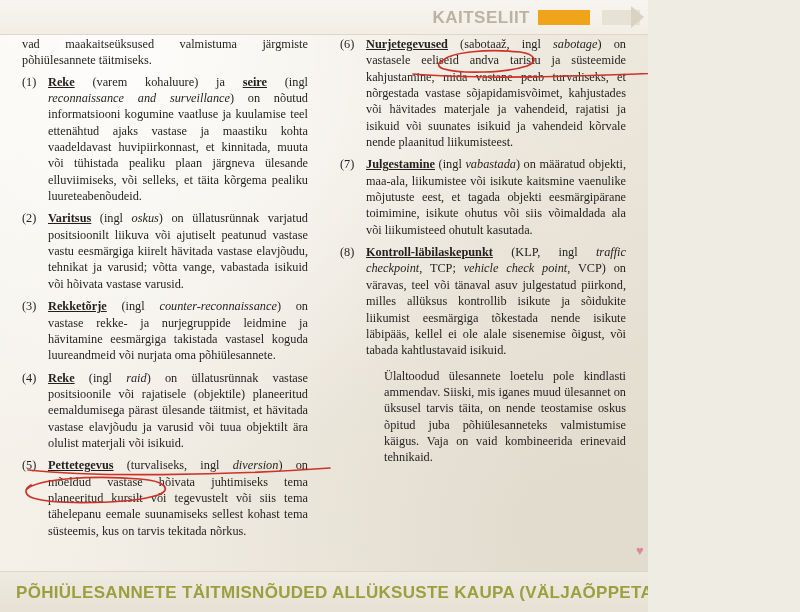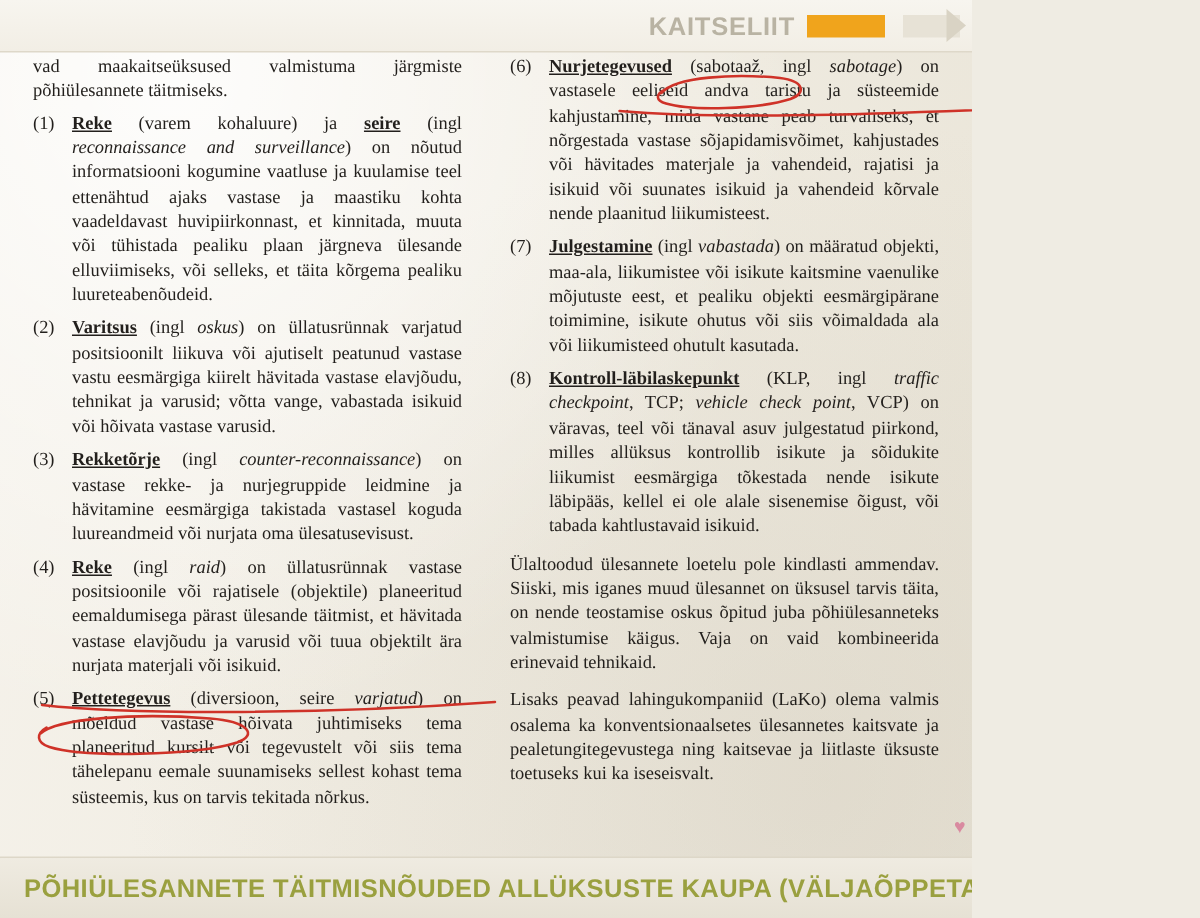--- a/index.html
+++ b/index.html
@@ -111,20 +111,21 @@
   .term {
     font-weight: bold;
     text-decoration: underline;
   }
   .it {
     font-style: italic;
     font-family: Liberation Serif, serif;
   }
   .gap-p {
     margin-top: 9px;
+    margin-left: 44px;
   }
   
   .footer-band {
     position: absolute;
     left: 0; right: 0; bottom: 0;
     height: 40px;
     background: linear-gradient(180deg, #efebe1 0%, #e6e1d4 100%);
     border-top: 1px solid #ddd7c8;
   }
   .footer-text {
@@ -170,47 +171,46 @@
       <div class="list-item">
         <span class="marker">(1)</span>
         <span class="term">Reke</span><span><span> (varem kohaluure) ja </span><span class="term">seire</span><span> (ingl </span><span class="it">reconnaissance and surveillance</span><span>) on nõutud informatsiooni kogumine vaatluse ja kuulamise teel ettenähtud ajaks vastase ja maastiku kohta vaadeldavast huvipiirkonnast, et kinnitada, muuta või tühistada pealiku plaan järgneva ülesande elluviimiseks, või selleks, et täita kõrgema pealiku luureteabenõudeid.</span></span>
       </div>
       <div class="list-item">
         <span class="marker">(2)</span>
         <span class="term">Varitsus</span><span><span> (ingl </span><span class="it">oskus</span><span>) on üllatusrünnak varjatud positsioonilt liikuva või ajutiselt peatunud vastase vastu eesmärgiga kiirelt hävitada vastase elavjõudu, tehnikat ja varusid; võtta vange, vabastada isikuid või hõivata vastase varusid.</span></span>
       </div>
       <div class="list-item">
         <span class="marker">(3)</span>
-        <span class="term">Rekketõrje</span><span><span> (ingl </span><span class="it">counter-reconnaissance</span><span>) on vastase rekke- ja nurjegruppide leidmine ja hävitamine eesmärgiga takistada vastasel koguda luureandmeid või nurjata oma ülesatusevisust.</span></span>
+        <span class="term">Rekketõrje</span><span><span> (ingl </span><span class="it">counter-reconnaissance</span><span>) on vastase rekke- ja nurjegruppide leidmine ja hävitamine eesmärgiga takistada vastasel koguda luureandmeid või nurjata oma põhiülesannete.</span></span>
       </div>
       <div class="list-item">
         <span class="marker">(4)</span>
-        <span class="term">Reke</span><span><span> (ingl </span><span class="it">raid</span><span>) on üllatusrünnak vastase positsioonile või rajatisele (objektile) planeeritud eemaldumisega pärast ülesande täitmist, et hävitada vastase elavjõudu ja varusid või tuua objektilt ära nurjata materjali või isikuid.</span></span>
+        <span class="term">Reke</span><span><span> (ingl </span><span class="it">raid</span><span>) on üllatusrünnak vastase positsioonile või rajatisele (objektile) planeeritud eemaldumisega pärast ülesande täitmist, et hävitada vastase elavjõudu ja varusid või tuua objektilt ära olulist materjali või isikuid.</span></span>
       </div>
       <div class="list-item">
         <span class="marker">(5)</span>
-        <span class="term">Pettetegevus</span><span><span> (diversioon, seire </span><span class="it">varjatud</span><span>) on mõeldud vastase hõivata juhtimiseks tema planeeritud kursilt või tegevustelt või siis tema tähelepanu eemale suunamiseks sellest kohast tema süsteemis, kus on tarvis tekitada nõrkus.</span></span>
+        <span class="term">Pettetegevus</span><span><span> (turvaliseks, ingl </span><span class="it">diversion</span><span>) on mõeldud vastase hõivata juhtimiseks tema planeeritud kursilt või tegevustelt või siis tema tähelepanu eemale suunamiseks sellest kohast tema süsteemis, kus on tarvis tekitada nõrkus.</span></span>
       </div>
     </div>
 
     <div class="col col-right">
       <div class="list-item">
         <span class="marker">(6)</span>
         <span class="term">Nurjetegevused</span><span><span> (sabotaaž, ingl </span><span class="it">sabotage</span><span>) on vastasele eeliseid andva taristu ja süsteemide kahjustamine, mida vastane peab turvaliseks, et nõrgestada vastase sõjapidamisvõimet, kahjustades või hävitades materjale ja vahendeid, rajatisi ja isikuid või suunates isikuid ja vahendeid kõrvale nende plaanitud liikumisteest.</span></span>
       </div>
       <div class="list-item">
         <span class="marker">(7)</span>
-        <span class="term">Julgestamine</span><span><span> (ingl </span><span class="it">vabastada</span><span>) on määratud objekti, maa-ala, liikumistee või isikute kaitsmine vaenulike mõjutuste eest, et pealiku objekti eesmärgipärane toimimine, isikute ohutus või siis võimaldada ala või liikumisteed ohutult kasutada.</span></span>
+        <span class="term">Julgestamine</span><span><span> (ingl </span><span class="it">vabastada</span><span>) on määratud objekti, maa-ala, liikumistee või isikute kaitsmine vaenulike mõjutuste eest, et tagada objekti eesmärgipärane toimimine, isikute ohutus või siis võimaldada ala või liikumisteed ohutult kasutada.</span></span>
       </div>
       <div class="list-item">
         <span class="marker">(8)</span>
         <span class="term">Kontroll-läbilaskepunkt</span><span><span> (KLP, ingl </span><span class="it">traffic checkpoint</span><span>, TCP; </span><span class="it">vehicle check point</span><span>, VCP) on väravas, teel või tänaval asuv julgestatud piirkond, milles allüksus kontrollib isikute ja sõidukite liikumist eesmärgiga tõkestada nende isikute läbipääs, kellel ei ole alale sisenemise õigust, või tabada kahtlustavaid isikuid.</span></span>
       </div>
       <p class="plain-p gap-p">Ülaltoodud ülesannete loetelu pole kindlasti ammendav. Siiski, mis iganes muud ülesannet on üksusel tarvis täita, on nende teostamise oskus õpitud juba põhiülesanneteks valmistumise käigus. Vaja on vaid kombineerida erinevaid tehnikaid.</p>
-      <p class="plain-p gap-p">Lisaks peavad lahingukompaniid (LaKo) olema valmis osalema ka konventsionaalsetes ülesannetes kaitsvate ja pealetungitegevustega ning kaitsevae ja liitlaste üksuste toetuseks kui ka iseseisvalt.</p>
     </div>
 
   </div>
 
   <div class="footer-band"></div>
   <div class="footer-text">PÕHIÜLESANNETE TÄITMISNÕUDED ALLÜKSUSTE KAUPA (VÄLJAÕPPETASEMED VÜT 1, 2, 3 – JAGU, RÜHM, KOMPANII)</div>
 
   <svg class="ink" viewBox="0 0 800 612">
     <g fill="none" stroke="#cf3228" stroke-width="1.7" stroke-linecap="round">
 

